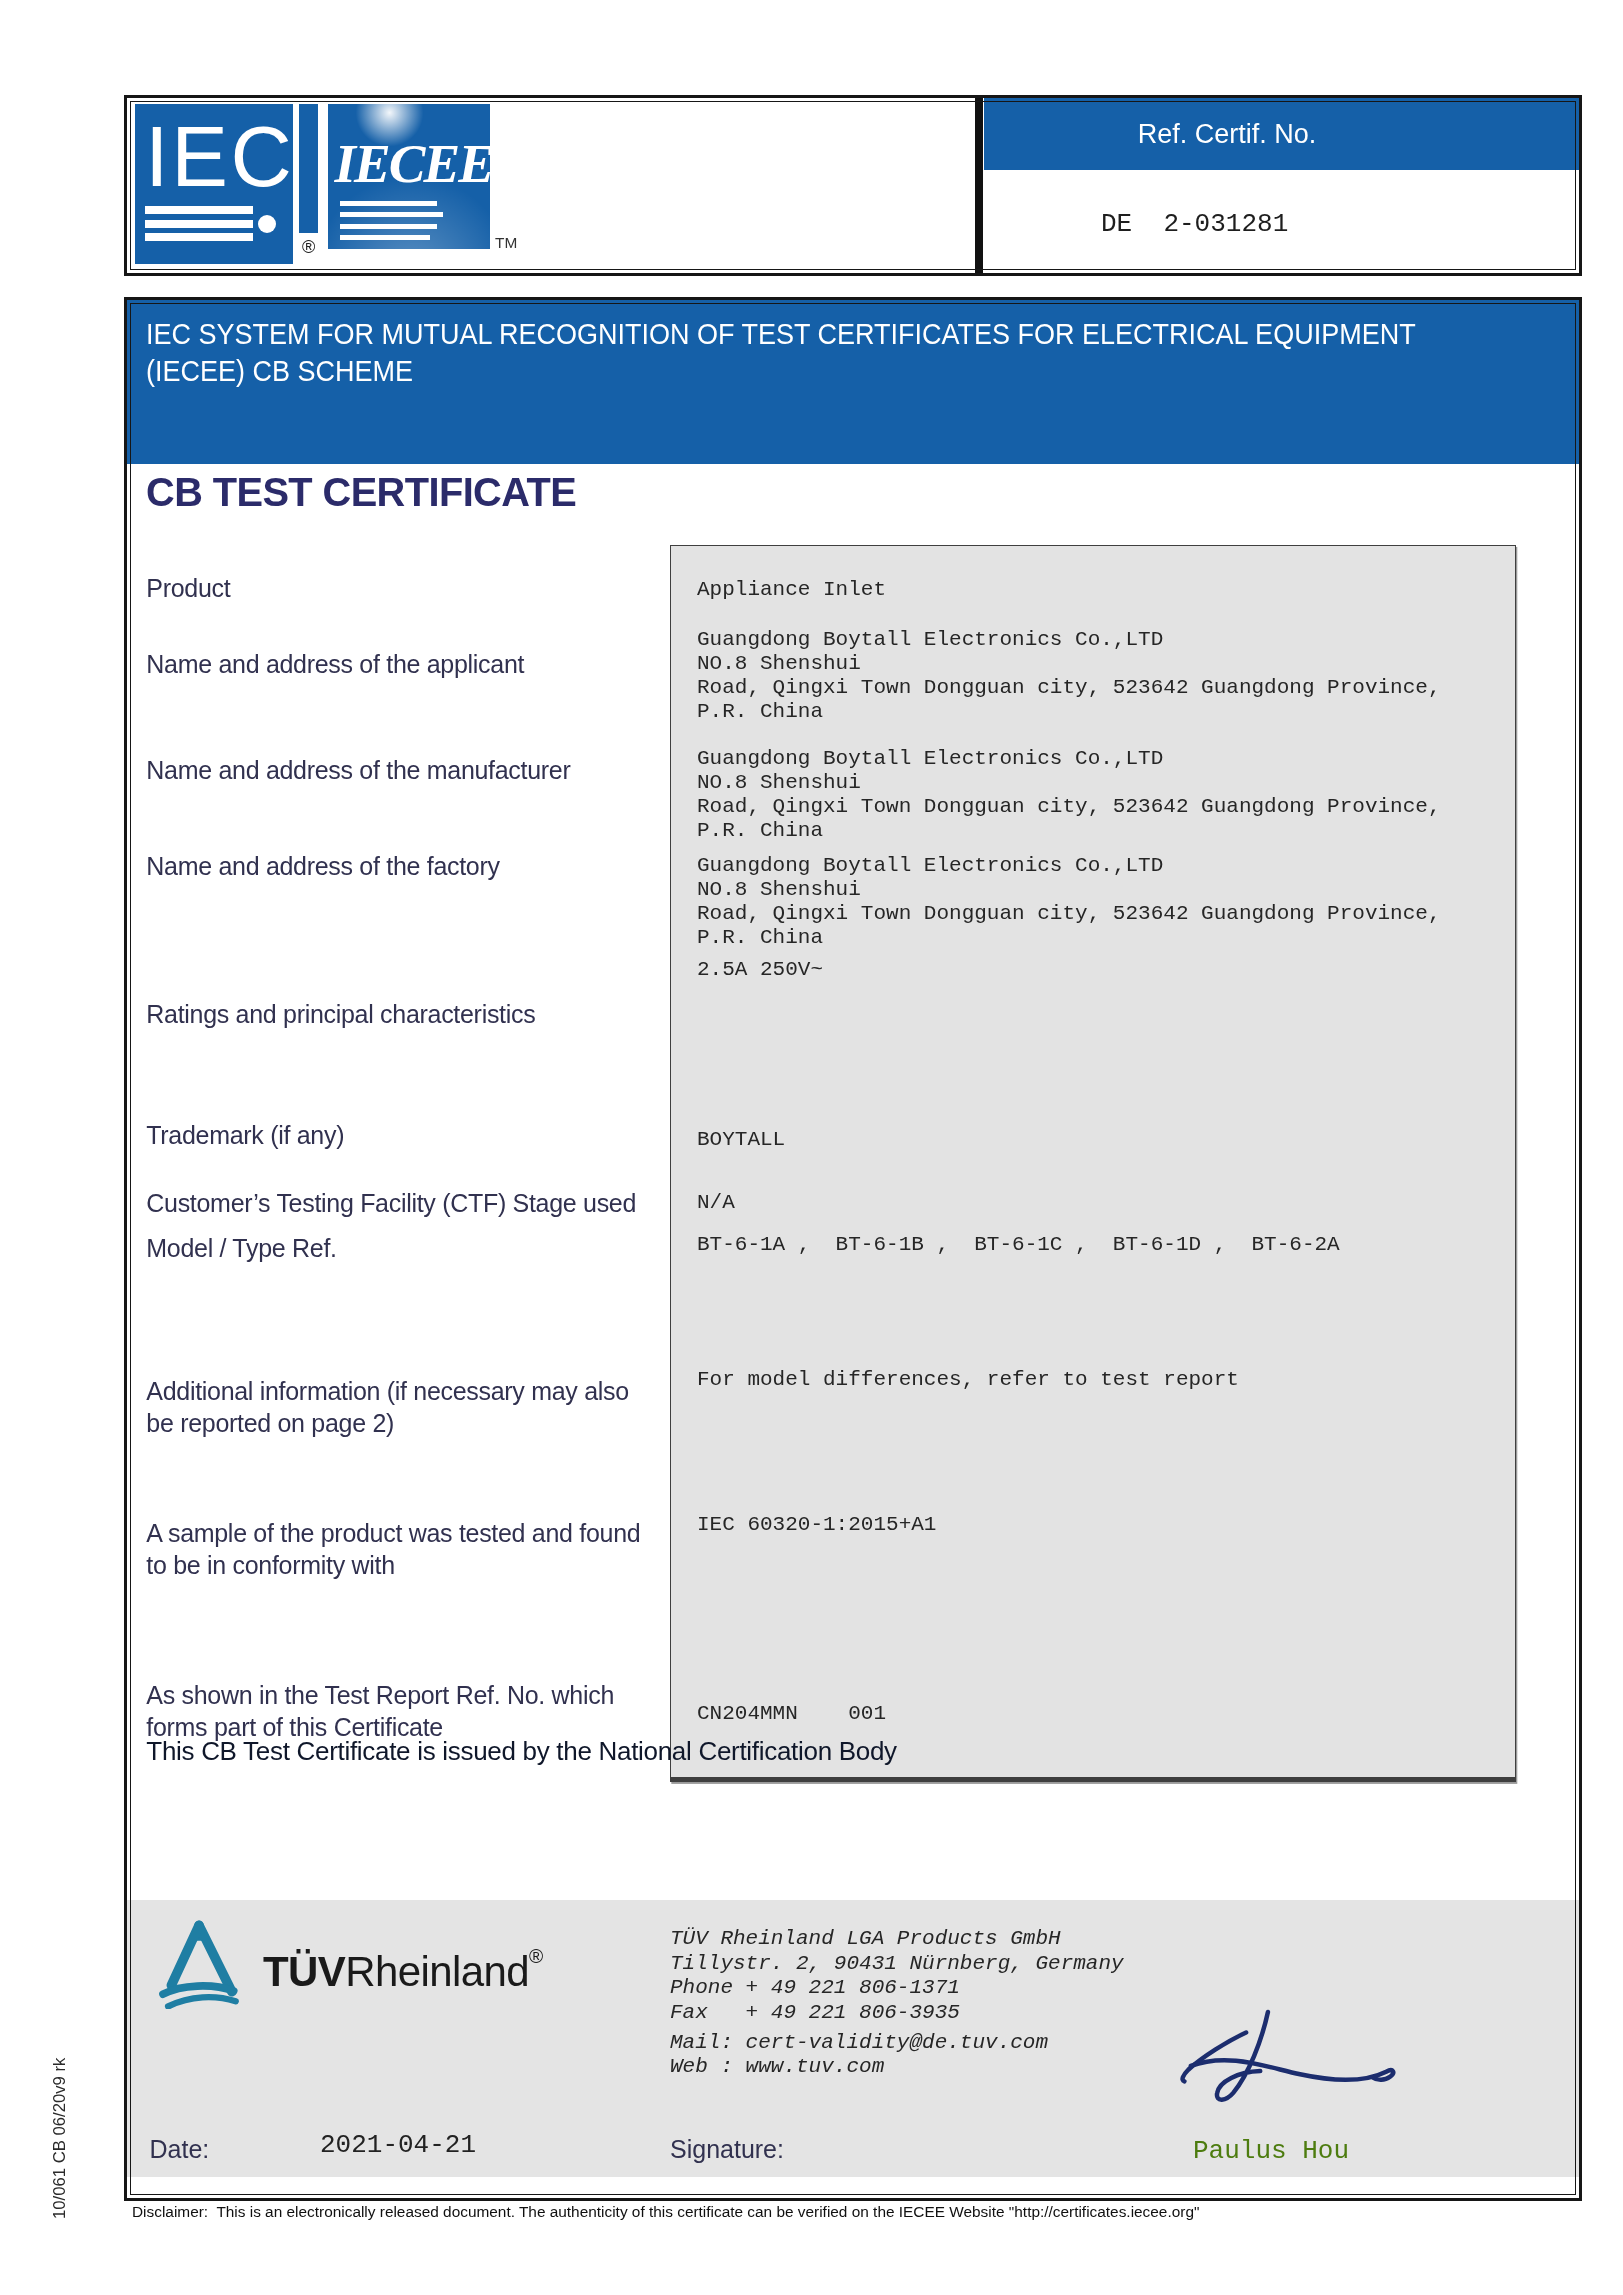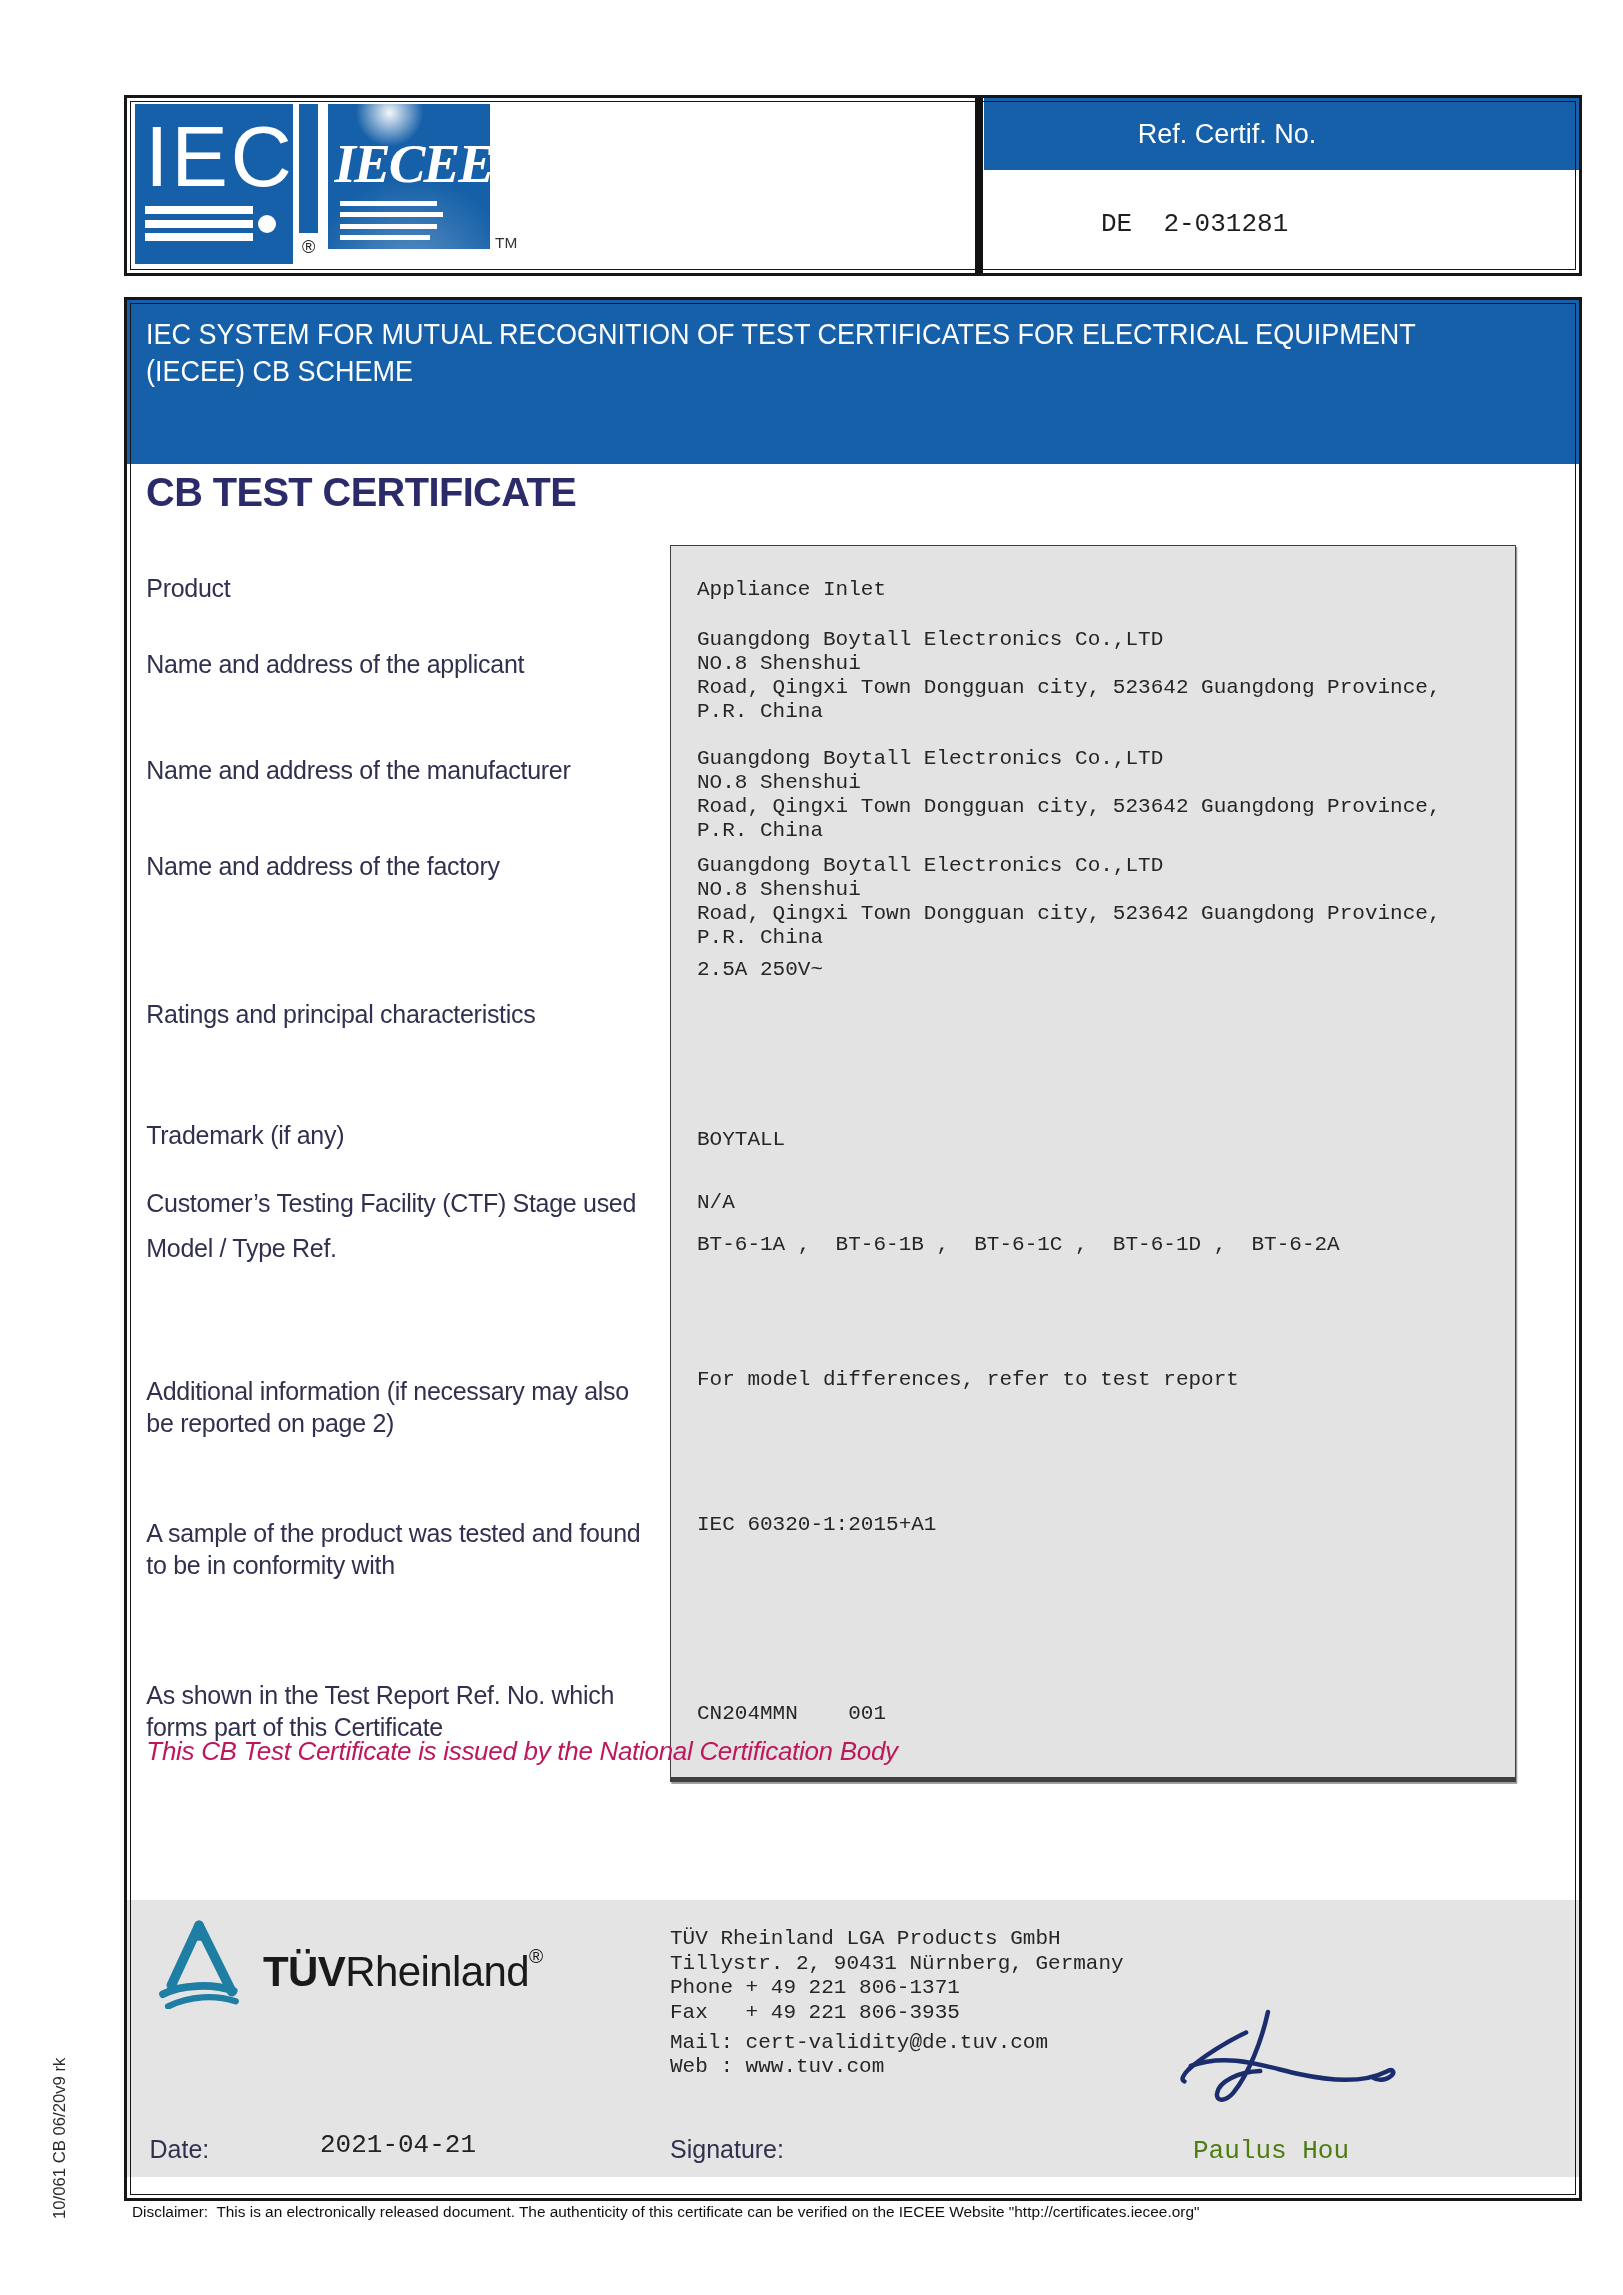--- a/index.html
+++ b/index.html
@@ -70,32 +70,32 @@
   .v-manufacturer{ top:201px; }
   .v-factory     { top:308px; }
   .v-ratings     { top:412px; }
   .v-trademark   { top:582px; }
   .v-ctf         { top:645px; }
   .v-model       { top:687px; }
   .v-additional  { top:822px; }
   .v-conformity  { top:967px; }
   .v-report      { top:1156px; }
 
-  .issued { position:absolute; left:19.3px; top:1436px; width:1030px; color:#be185d; font-size:26px; letter-spacing:-0.3px;font-style:italic; }
+  .issued { position:absolute; left:19.3px; top:1436px; width:1030px; color:#0f172a; font-size:26px; letter-spacing:-0.3px; }
 
   
   .ncb-band { position:absolute; left:0; top:1600px; width:100%; height:277px; background:#e4e4e4; }
   .tuv-triangle { position:absolute; left:27px; top:19.3px; width:90px; height:90px; }
   .tuv-wordmark { position:absolute; left:136px; top:46px; color:#1a1a1a; white-space:nowrap; }
   .tuv-wordmark .tuv-b { font-size:42px; font-weight:900; letter-spacing:-0.6px; }
   .tuv-wordmark .tuv-l { font-size:42px; font-weight:400; letter-spacing:-0.6px; }
   .tuv-wordmark .tuv-r { font-size:19.3px; vertical-align:23px; }
   .ncb-contact { position:absolute; left:543px; top:27px; font-family:"Liberation Mono", monospace;
     font-size:21px; line-height:24.5px; color:#262626; }
-  .ncb-contact div { white-space:pre; }
+  .ncb-contact div { white-space:pre;font-style:italic; }
   .ncb-contact div:nth-child(5) { margin-top:5.8px; }
   .signature { position:absolute; left:1024px; top:108px; width:257px; height:103px; }
   .date-label { position:absolute; left:22.5px; top:235px; font-size:25px; color:#31314f; }
   .date-value { position:absolute; left:193px; top:230px; font-family:"Liberation Mono", monospace; font-size:26px; color:#222; }
   .sig-label  { position:absolute; left:543px; top:235px; font-size:25px; color:#31314f; }
   .signatory  { position:absolute; left:1066px; top:236px; font-family:"Liberation Mono", monospace; font-size:26px; color:#4d7c0f; }
 
   
   .disclaimer { position:absolute; left:132px; top:2203px; width:1416px; font-size:15.4px; color:#101010; white-space:pre-wrap; }
   .side-note { position:absolute; left:50px; top:2219px; font-size:16.7px; color:#2a2a2a;

